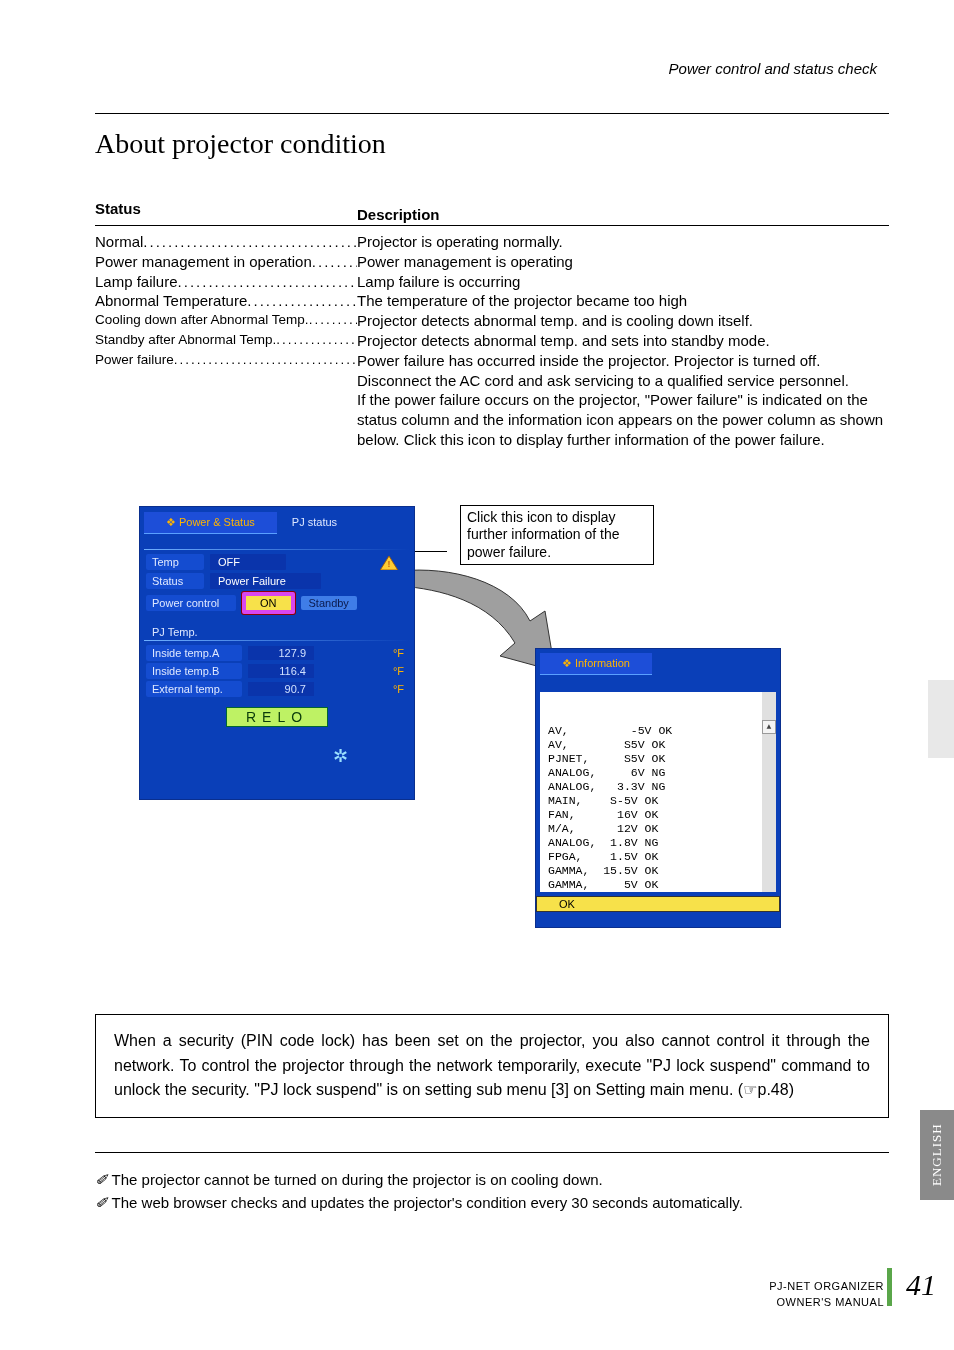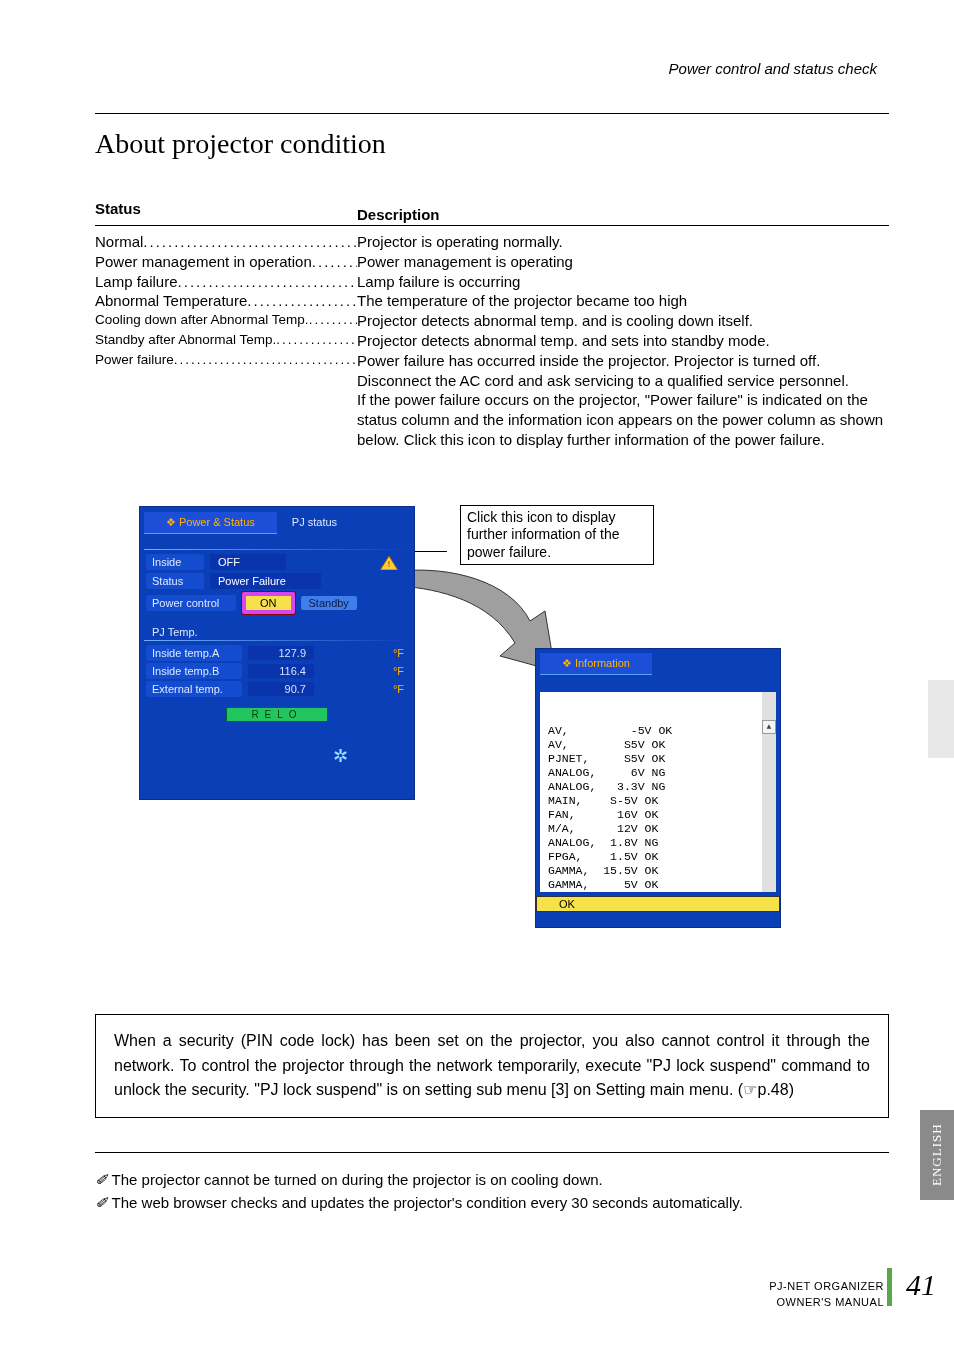--- a/index.html
+++ b/index.html
@@ -131,21 +131,21 @@
   }
   .temp-row .fldlabel { min-width: 84px; }
   .temp-val {
     background:#0a34ab; padding:1px 8px; min-width:50px; text-align:right;
   }
   .degF {
     color:#ffb400; margin-left:auto; padding-right:4px;
   }
   .relo {
     margin: 10px auto 0 auto; width: 100px;
-    background: #22c55e; color:#0a3c0a; font-size:10px;
+    background: #bef264; color:#0a3c0a; font-size:14px;
     text-align:center; letter-spacing: 6px; padding:1px 0;
     border:1px solid #063;
   }
   .fan-icon {
     color:#9be0ff; font-size:18px; position:absolute; right:66px; bottom:32px;
   }
   .caution-icon {
     position:absolute; right:16px; top:49px;
     width:18px;height:14px;
   }
@@ -327,21 +327,21 @@
 
     <div class="status-panel">
       <div class="tab">
         <span>❖</span>
         <span>Power &amp; Status</span>
       </div>
       <div class="section-tab">PJ status</div>
       <div class="section-underline"></div>
 
       <div class="fieldrow">
-        <span class="fldlabel">Inside</span>
+        <span class="fldlabel">Temp</span>
         <span class="valbox">OFF</span>
       </div>
       <div class="caution-icon">
         <svg viewBox="0 0 20 16">
             <polygon points="10,0 20,16 0,16" fill="#ffcc33" stroke="#a05a00"></polygon>
             <text x="10" y="13" text-anchor="middle" font-size="10" fill="#a03000">!</text>
           </svg>
       </div>
       <div class="fieldrow">
         <span class="fldlabel">Status</span>

